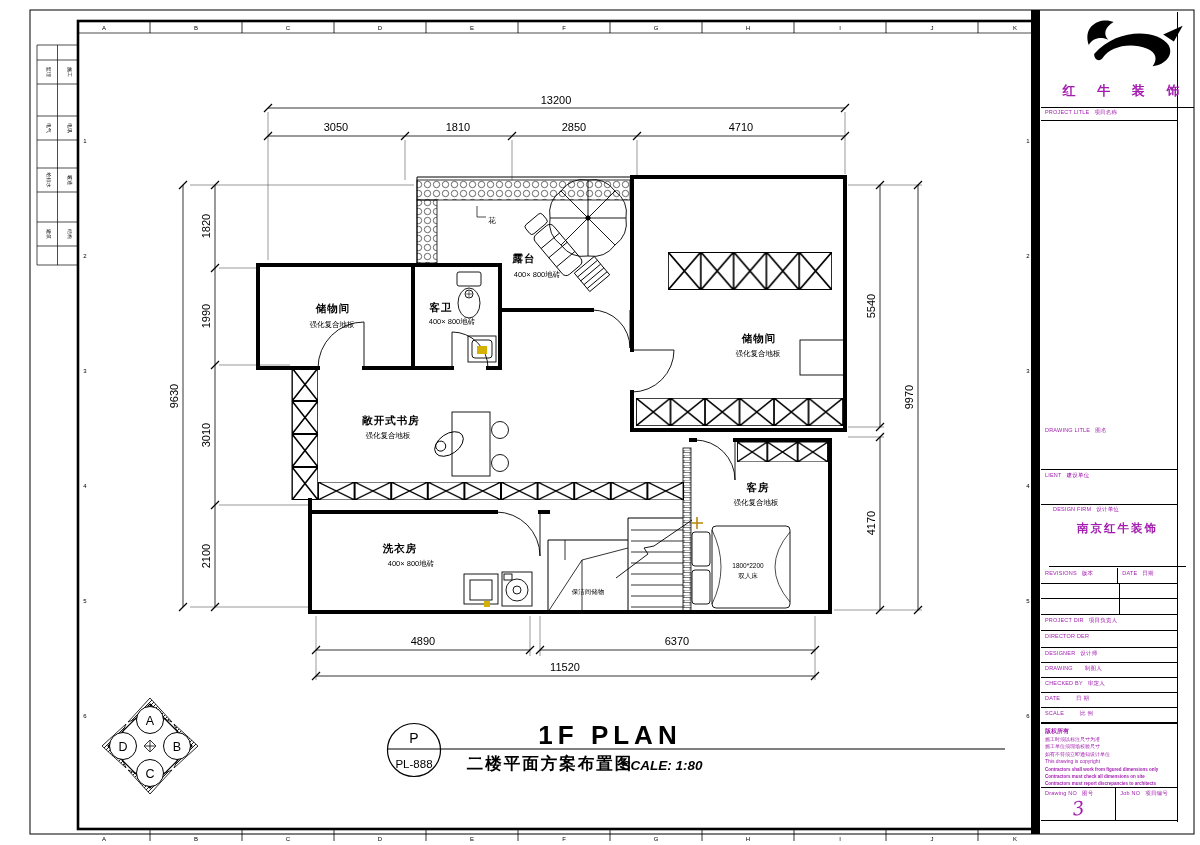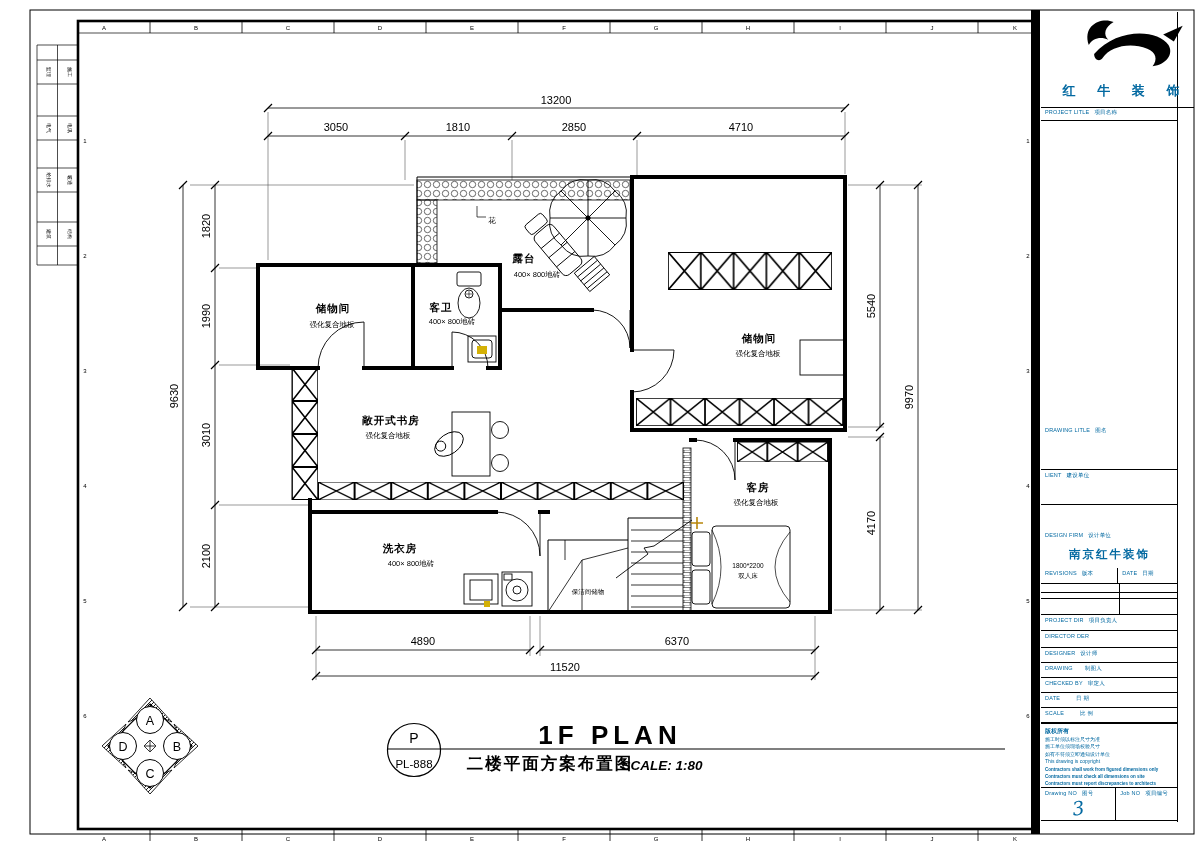--- a/index.html
+++ b/index.html
@@ -1,17 +1,17 @@
 <!DOCTYPE html>
 <html><head>
 <meta charset="utf-8">
 <style>
   html,body{margin:0;padding:0;background:#fff;}
   .sheet{position:relative;width:1200px;height:845px;background:#fff;overflow:hidden;
-         font-family:"Liberation Sans",sans-serif;color:#0369a1;}
+         font-family:"Liberation Sans",sans-serif;color:#a21caf;}
   svg text{font-family:"Liberation Sans",sans-serif;fill:#000;}
   .dim{font-size:11px;}
   .dimv{font-size:11px;}
   .room{font-size:10.5px;font-weight:700;letter-spacing:1px;}
   .sub{font-size:7.5px;}
   .tiny{font-size:6.5px;}
   .grid{font-size:6px;fill:#222;}
   .mini{font-size:5px;fill:#111;}
   .tb-big{font-size:26px;font-weight:800;letter-spacing:5px;}
   .tb-cn{font-size:16.5px;font-weight:600;letter-spacing:2px;}
@@ -361,21 +361,21 @@
   </div>
 
   <div class="tb-sec" style="top:413px;height:45px;">
     <div class="tb-label"><span>DRAWING LITLE</span><span class="cn">图名</span></div>
   </div>
 
   <div class="tb-sec" style="top:458px;height:35px;">
     <div class="tb-label"><span>LIENT</span><span class="cn">建设单位</span></div>
   </div>
 
-  <div class="tb-sec" style="top:518px;height:63px;">
+  <div class="tb-sec" style="top:492px;height:63px;margin-left:8px;">
     <div class="tb-label"><span>DESIGN FIRM</span><span class="cn">设计单位</span></div>
     <div class="firm-value">南京红牛装饰</div>
   </div>
 
   <div class="tb-sec" style="top:556px;height:47px;">
     <div class="rev-table">
       <div class="rev-row">
         <div class="rev-cell-l tb-label"><span>REVISIONS</span><span class="cn">版本</span></div>
         <div class="rev-cell-r tb-label"><span>DATE</span><span class="cn">日期</span></div>
       </div>

